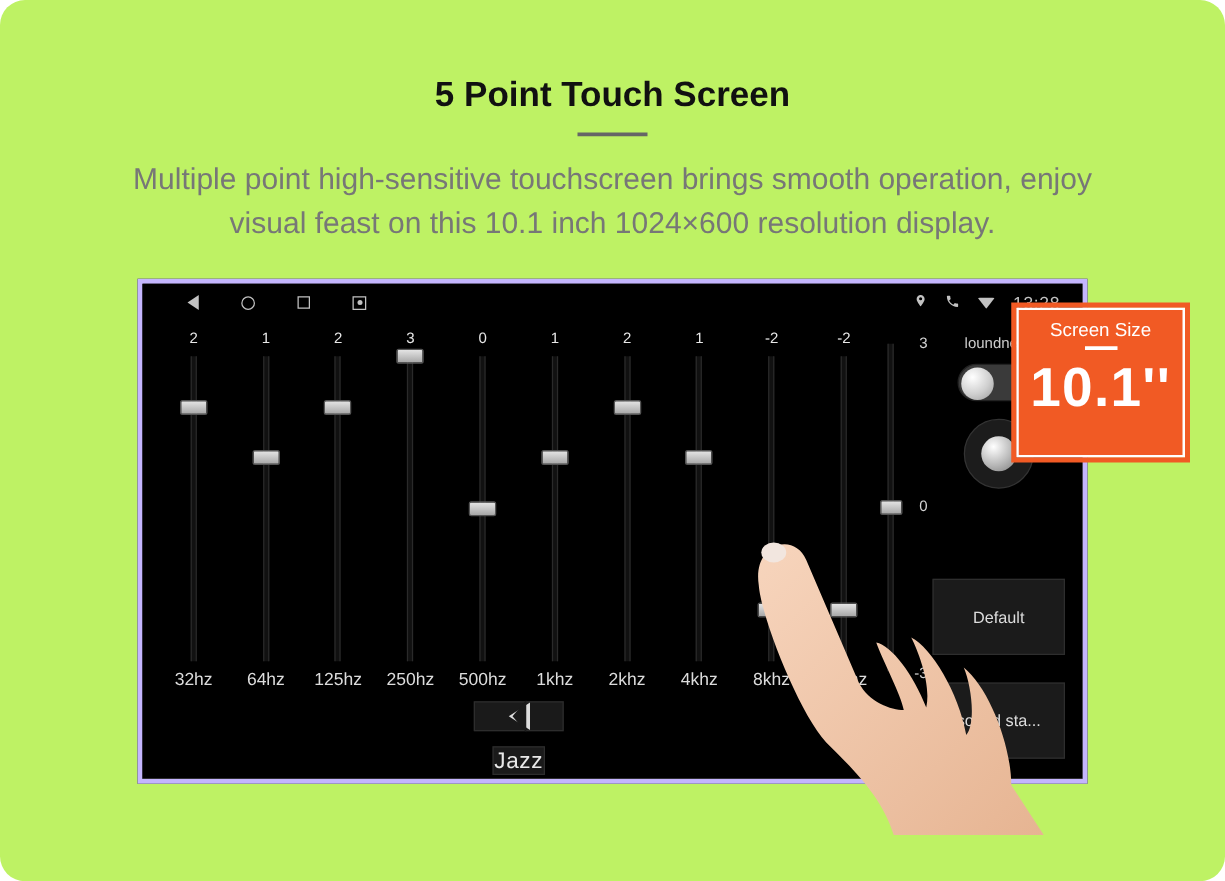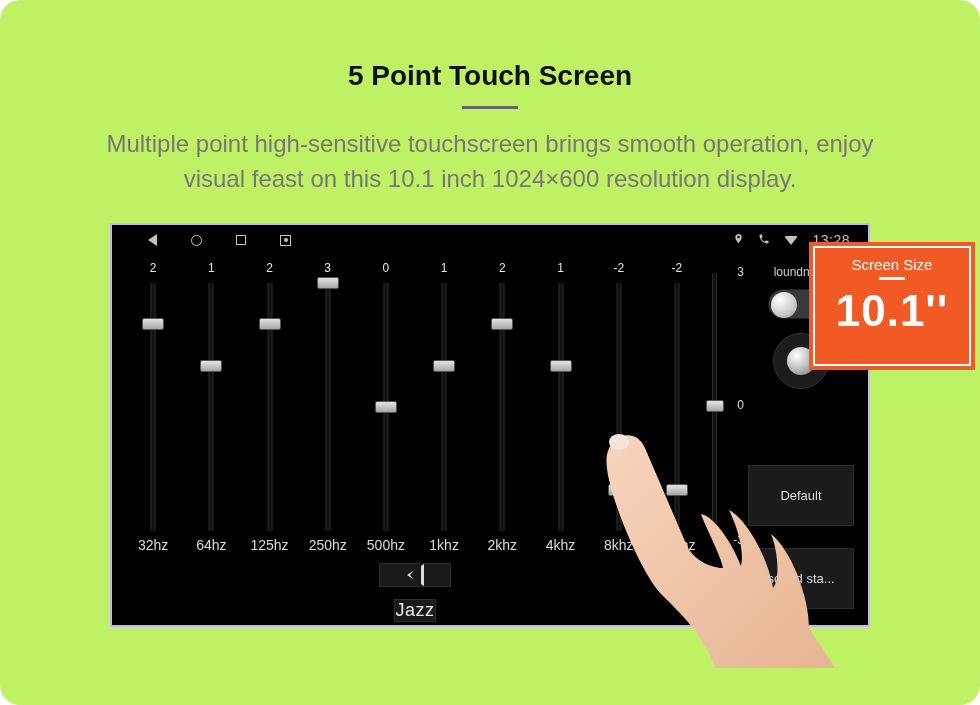--- a/index.html
+++ b/index.html
@@ -1,21 +1,21 @@
 <!DOCTYPE html>
 <html><head>
 <meta charset="utf-8">
 <style>
   * { margin:0; padding:0; box-sizing:border-box; }
   html,body { width:980px; height:705px; background:#fff; font-family:Arial,Helvetica,sans-serif; overflow:hidden; }
   .page { width:980px; height:705px; position:relative; background:#bef264;border-radius:20px; }
   .heading { text-align:center; font-weight:700; color:#111; font-size:28px; padding-top:60px; }
   .underline { width:56px; height:3px; background:#666; margin:14px auto 18px auto; }
   .subtext { text-align:center; color:#777; font-size:24px; line-height:1.45; padding:0 80px 22px 80px; font-weight:300; }
-  .device { position:absolute; left:110px; top:223px; width:760px; height:404px; background:#000; border:2px solid #c4b5fd; box-shadow:0 0 0 3px #f7f7f7 inset; }
+  .device { position:absolute; left:110px; top:223px; width:760px; height:404px; background:#000; border:4px solid #c4b5fd; box-shadow:0 0 0 3px #f7f7f7 inset; }
   .device-inner { position:absolute; inset:0; background:#000; }
 
   
   .statusbar { position:absolute; top:0; left:0; right:0; height:30px; display:flex; align-items:center; justify-content:space-between; color:#c2c2c2; font-size:12px; padding:0 18px 0 36px; }
   .sb-left { display:flex; gap:34px; align-items:center; }
   .sb-right { display:flex; gap:14px; align-items:center; }
   .nb-icon { display:inline-block; }
   .tri-back { width:0;height:0;border-top:6px solid transparent;border-bottom:6px solid transparent;border-right:9px solid #c2c2c2; }
   .nb-circle { width:11px;height:11px;border:1.5px solid #c2c2c2;border-radius:50%; }
   .nb-square { width:10px;height:10px;border:1.5px solid #c2c2c2; }
@@ -58,21 +58,21 @@
   .r-btn + .r-btn { margin-top:8px; }
 
   
   .bottom { position:absolute; left:12px; right:162px; bottom:10px; height:52px; display:flex; gap:12px; align-items:center;flex-direction:column; }
   .arrow-box { width:72px; height:48px; background:#1a1a1a; border:1px solid #2d2d2d; display:flex; align-items:center; justify-content:center;}
   .arrow-glyph { width:0;height:0;border-top:11px solid transparent;border-bottom:11px solid transparent;border-right:17px solid #ddd; position:relative; }
   .arrow-glyph::after{ content:""; position:absolute; left:3px; top:-13px; width:0;height:0;border-top:13px solid transparent;border-bottom:13px solid transparent;border-right:11px solid #1a1a1a; }
   .preset { flex:1; height:48px; background:#1a1a1a; border:1px solid #2d2d2d; color:#e8e8e8; font-size:18px; display:flex; align-items:center; justify-content:center; letter-spacing:0.5px;}
 
   
-  .callout { position:absolute; top:246px; left:813px; width:158px; height:120px; background:#f15a24; color:#fff; border:2px solid #fff; outline:4px solid #f15a24; display:flex; flex-direction:column; align-items:center; }
+  .callout { position:absolute; top:246px; left:813px; width:135px; height:120px; background:#f15a24; color:#fff; border:2px solid #fff; outline:4px solid #f15a24; display:flex; flex-direction:column; align-items:center; }
   .callout .t1 { font-size:15px; margin-top:8px; }
   .callout .bar { width:26px; height:3px; background:#fff; margin-top:4px; }
   .callout .t2 { font-size:44px; font-weight:700; letter-spacing:1px; margin-top:6px; }
 
   
   .hand { position:absolute; left:595px; top:428px; width:240px; height:240px; pointer-events:none; }
 </style>
 </head>
 <body>
 <div class="page">

